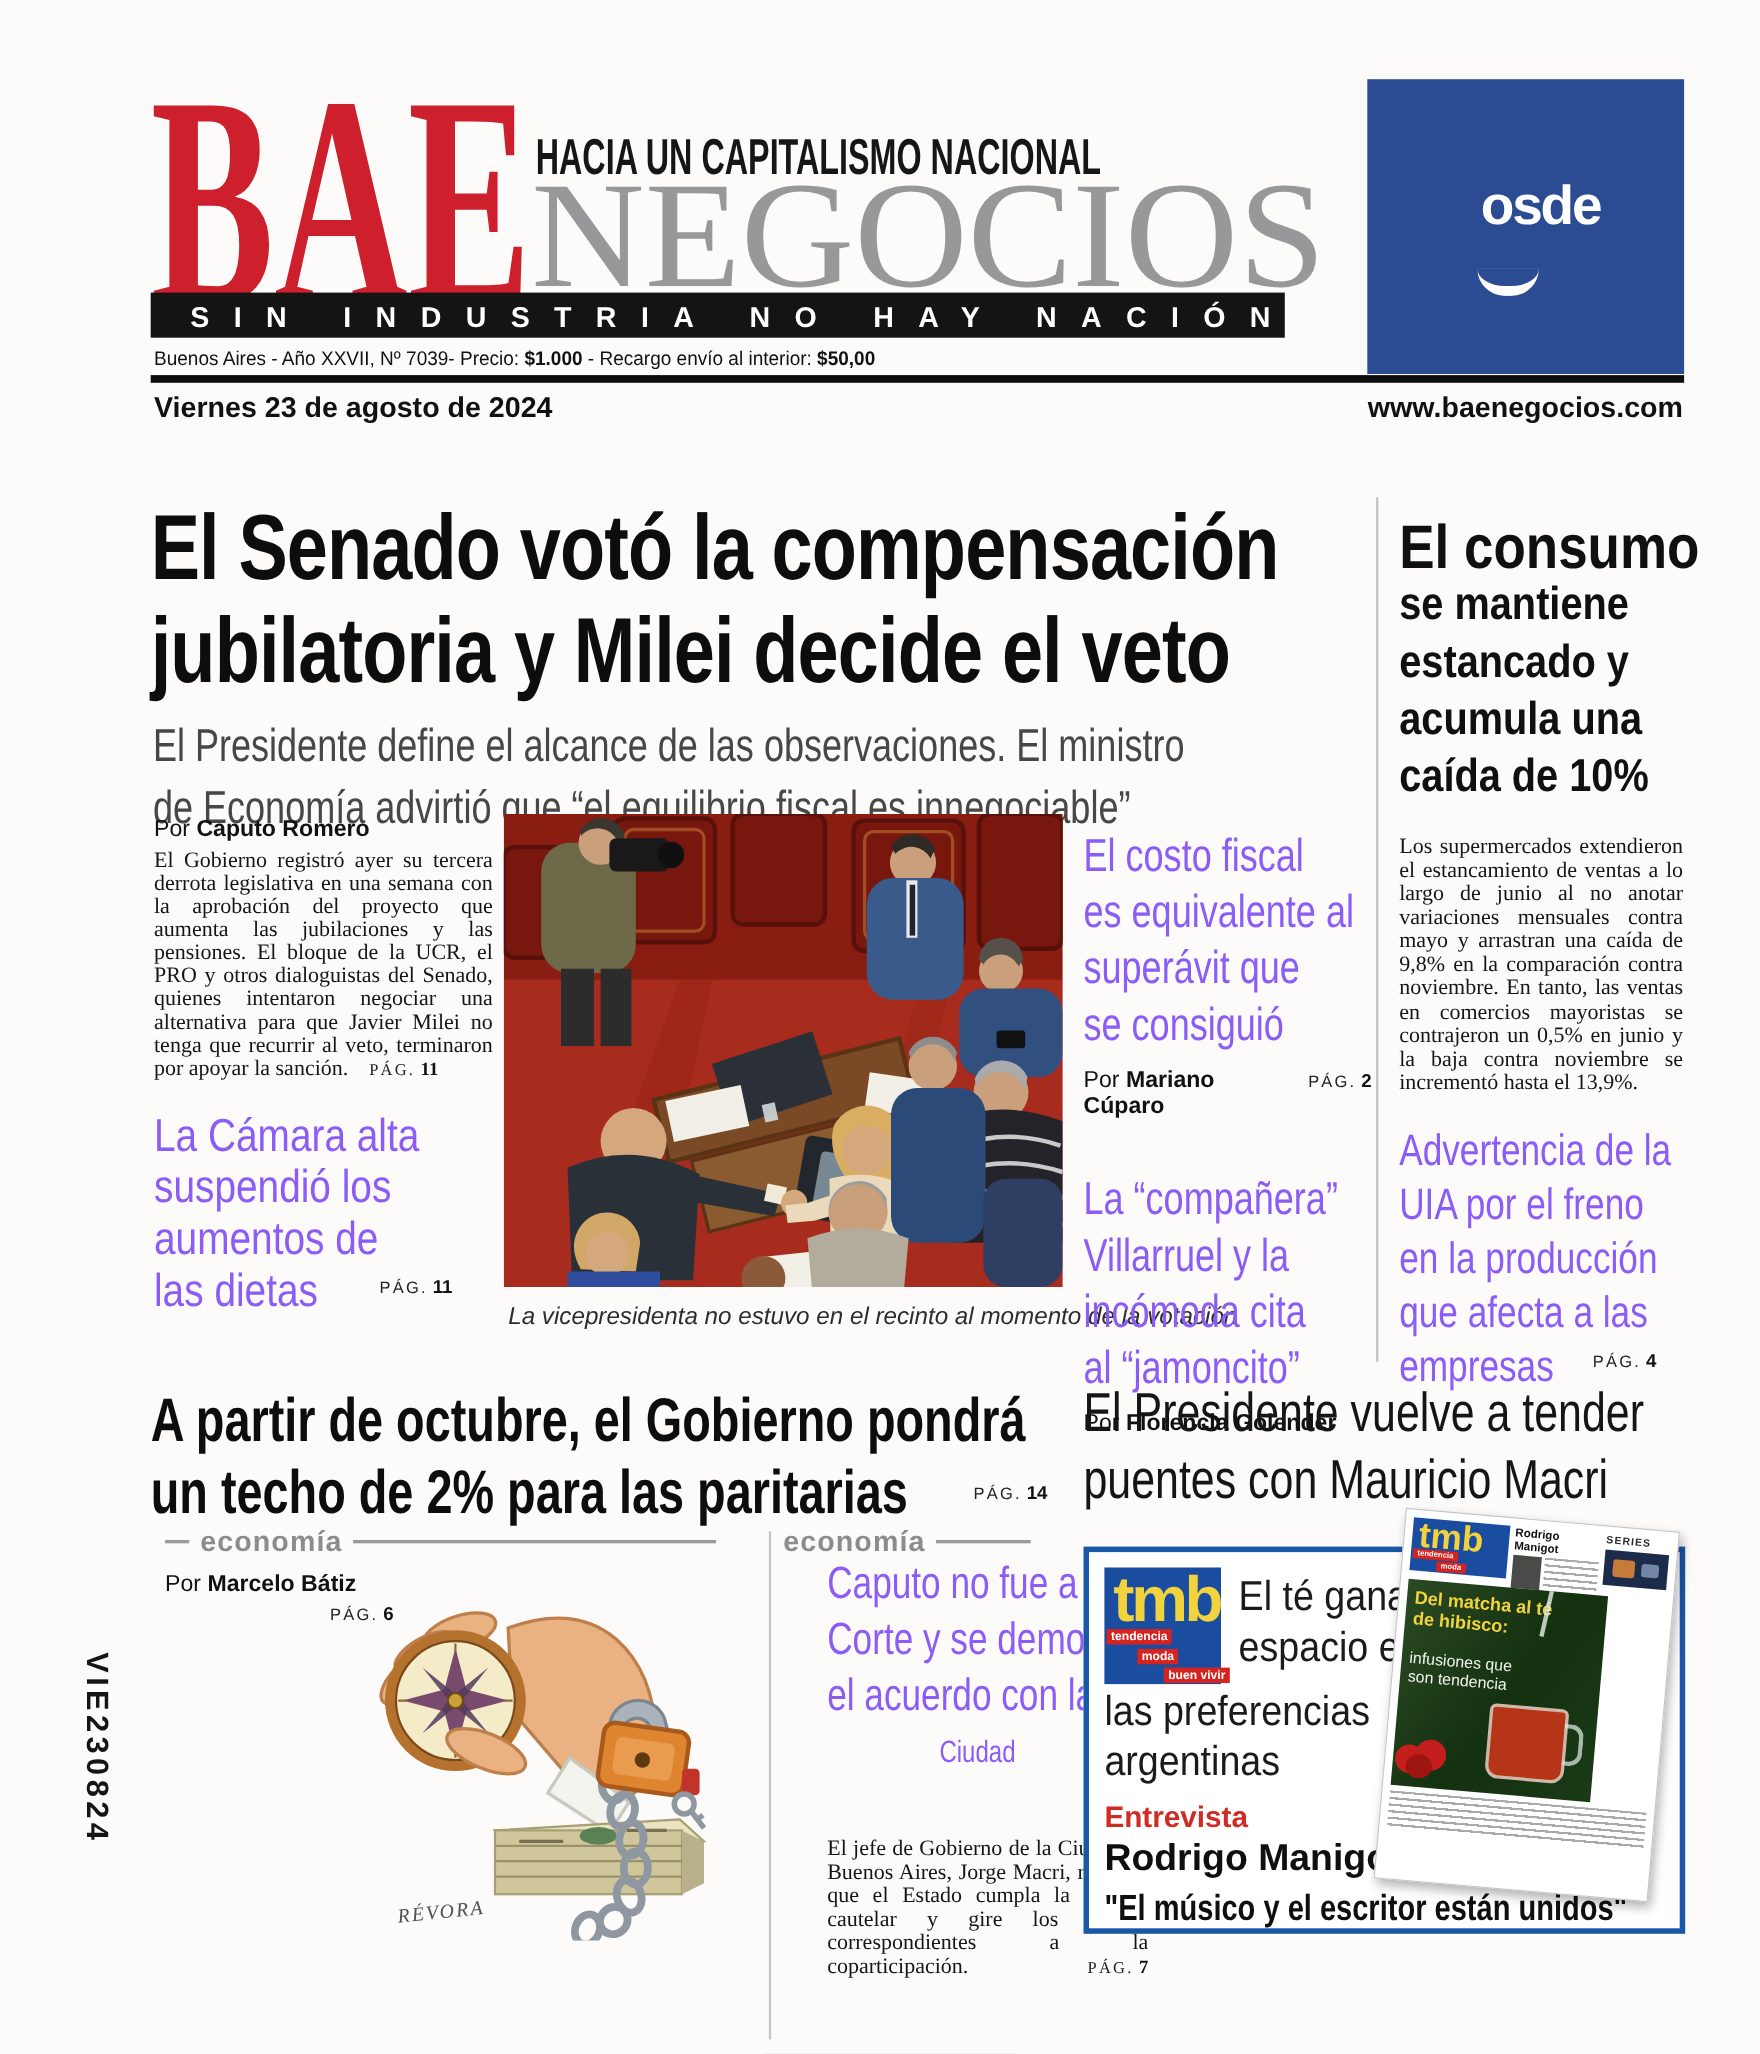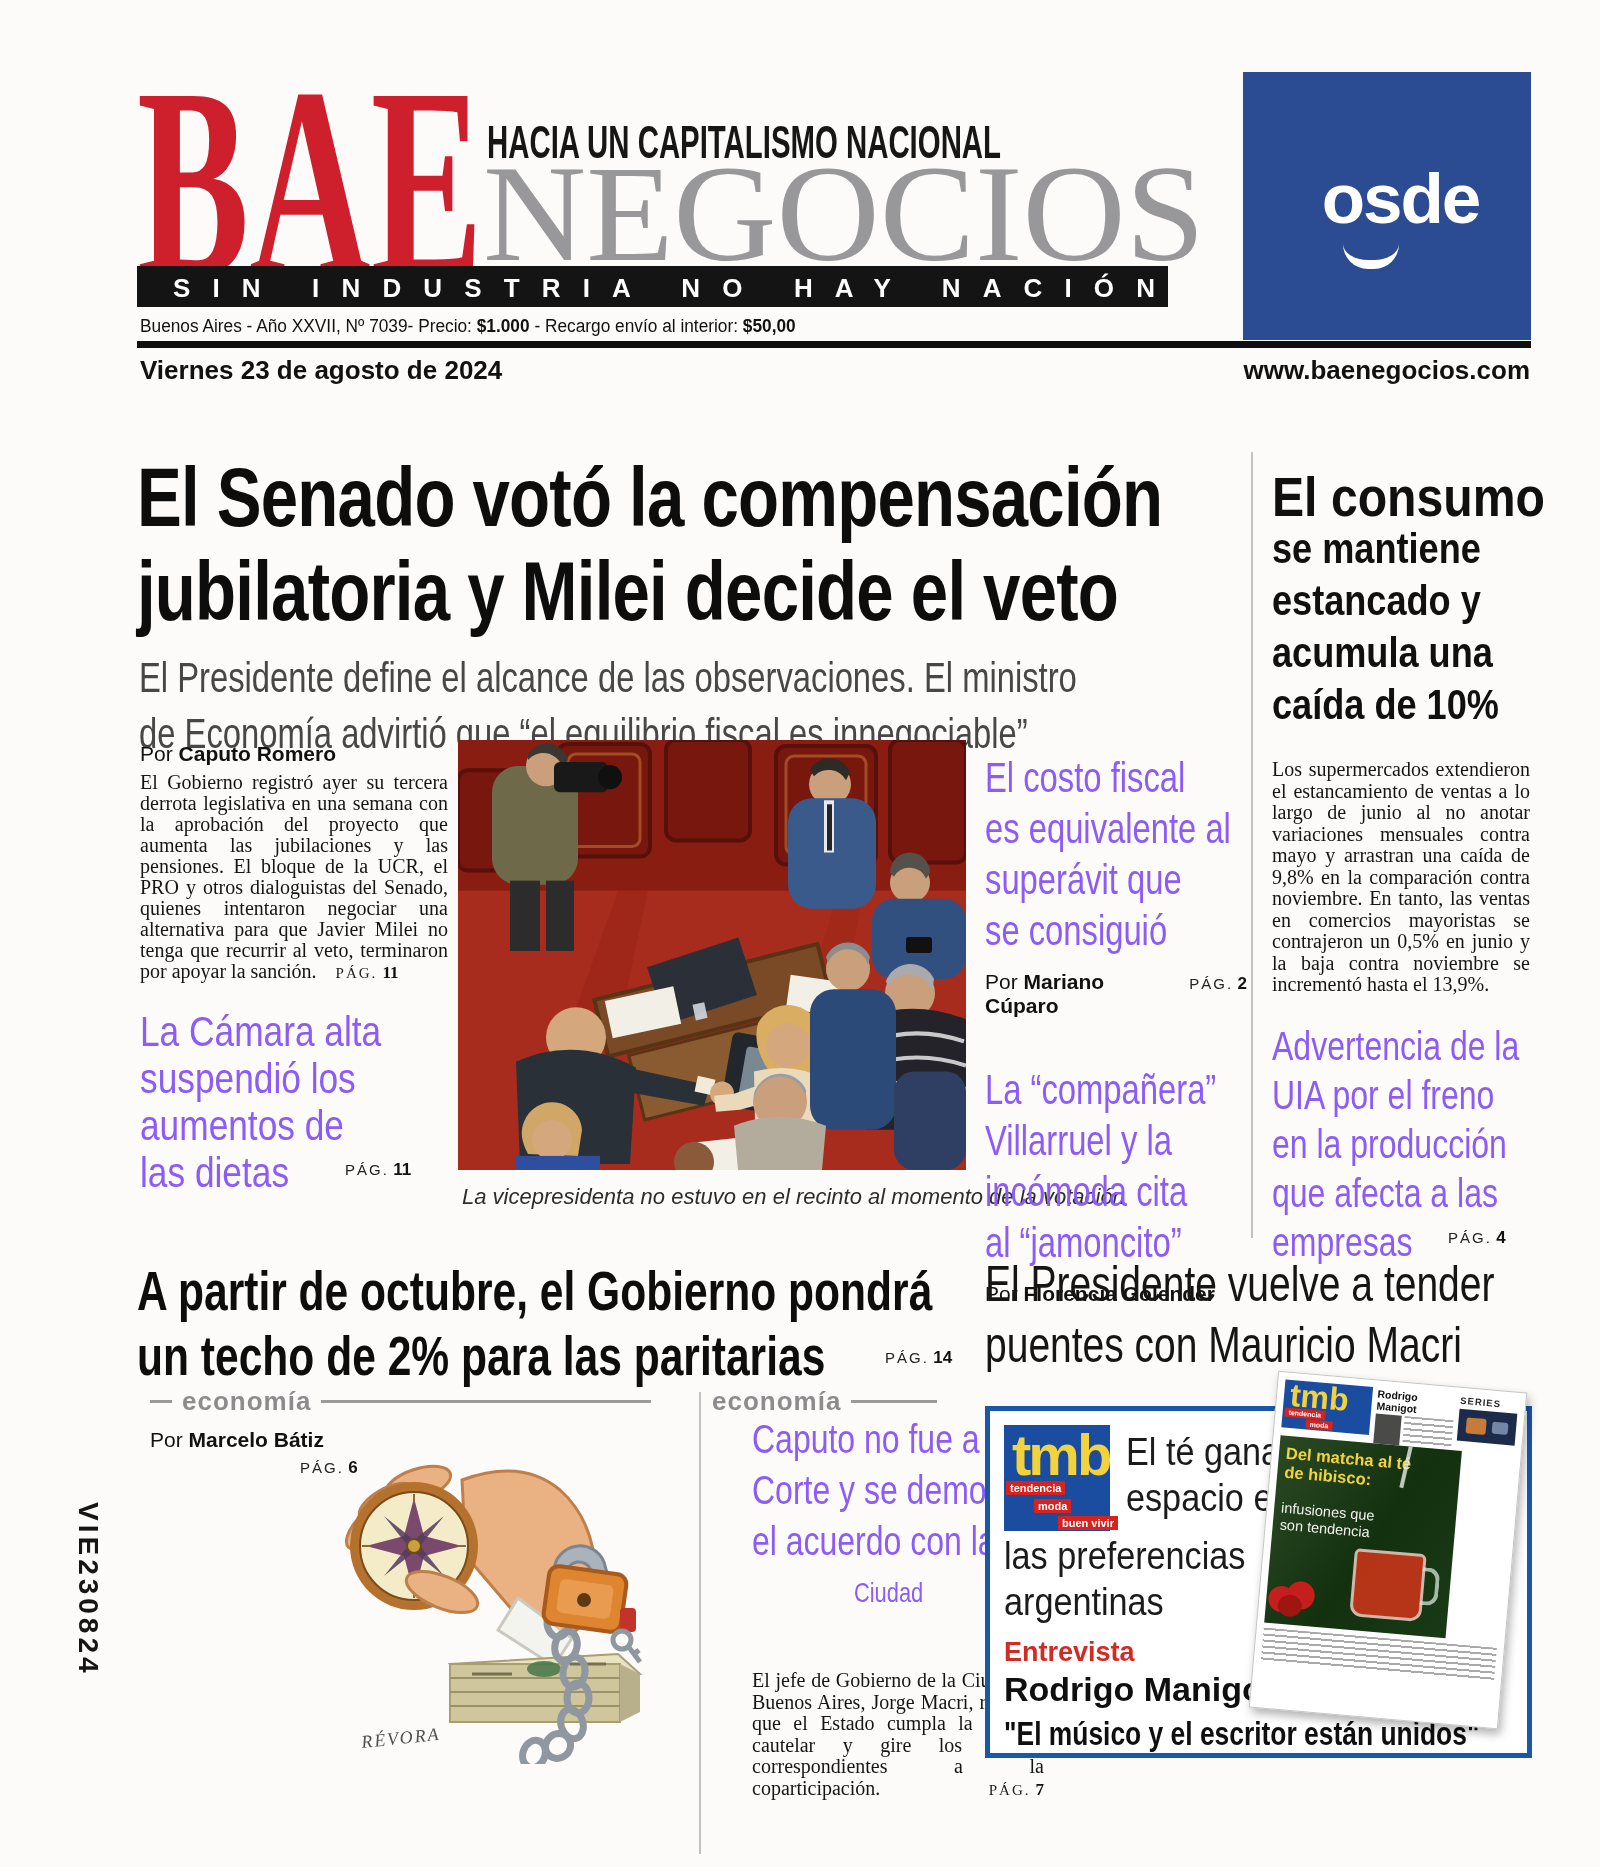--- a/index.html
+++ b/index.html
@@ -8,21 +8,21 @@
   .abs{position:absolute;}
   
   .lines .ln{white-space:nowrap;}
   .lines .ln>span{display:inline-block;transform-origin:0 60%;} .sc76 .ln>span{transform:scaleX(.76);}
   .sc78 .ln>span{transform:scaleX(.78);} .sc80 .ln>span{transform:scaleX(.80);} .sc84 .ln>span{transform:scaleX(.84);}
   .sc86 .ln>span{transform:scaleX(.86);}
   .sc90 .ln>span{transform:scaleX(.90);}
   
   .banner{background:#141414;display:flex;align-items:center;}
   .osde-box{background:#2b4c92;text-align:center;}
-  .osde-box .word{color:#fff;font-weight:800;font-size:71px;letter-spacing:-2px;padding-left:27px;}
+  .osde-box .word{color:#fff;font-weight:800;font-size:50px;letter-spacing:-2px;padding-left:27px;}
   .osde-arc{position:absolute;width:56px;height:16px;border-bottom:9px solid #fff;
             border-radius:0 0 30px 30px;}
   .inforule{background:#0f0f0f;}
   .dateline{font-weight:700;font-size:26px;letter-spacing:0;}
   .info-line{font-size:18px;transform:scaleX(.96);transform-origin:0 50%;white-space:nowrap;}
   .info-line b{font-weight:700;}
   
   .lead-h .ln{font-weight:700;font-size:84px;line-height:94px;color:#0d0d0d;letter-spacing:-1px;}
   .lead-sub .ln{font-weight:400;font-size:42px;line-height:56px;color:#474747;}
   .h-cond-b .ln{font-weight:700;color:#0d0d0d;}

